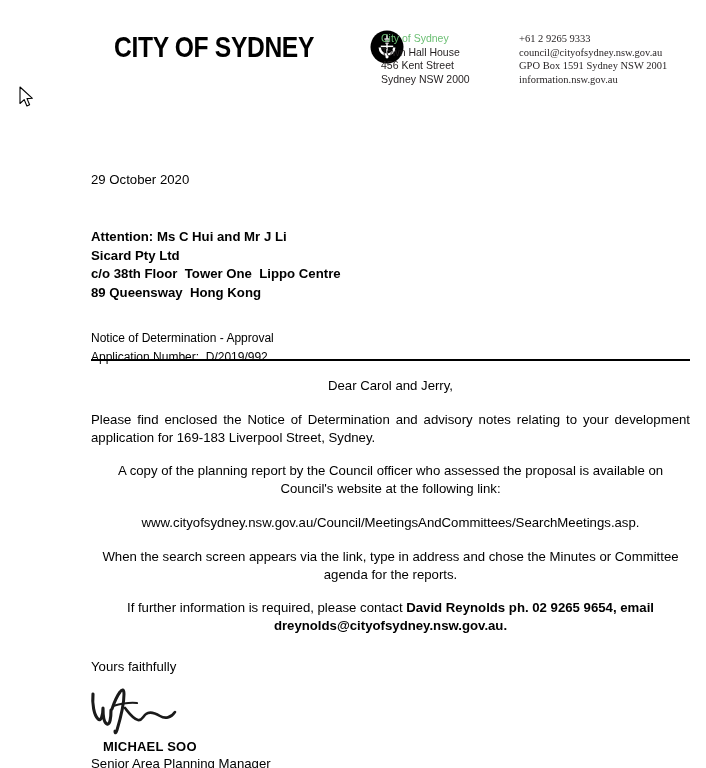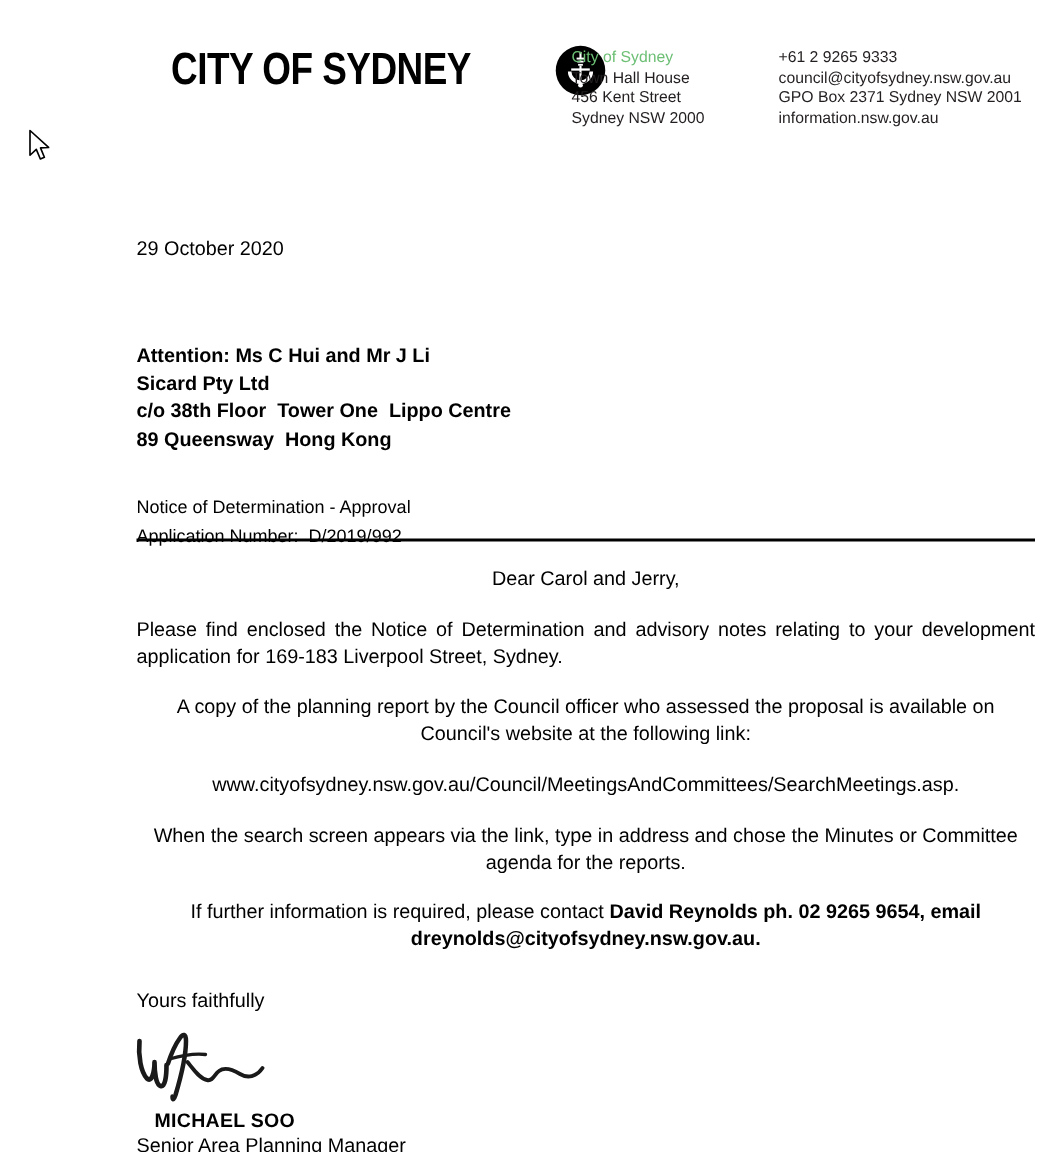--- a/index.html
+++ b/index.html
@@ -58,38 +58,38 @@
     position: absolute;
     left: 358px;
     top: 32px;
     display: flex;
     gap: 0;
     font-size: 10.5px;
     line-height: 13.6px;
     color: #231f20;
   }
   .contact-col { width: 138px; }
-  .contact-col.second { width: auto; }
+  .contact-col.second { width: auto; font-family: Liberation Serif, serif; }
   .contact-line { white-space: nowrap; }
   .contact-line.accent { color: #6cbf74; }
 
   
   .letter {
     position: absolute;
     left: 91px;
     top: 0;
     width: 599px;
     font-size: 13.2px;
     line-height: 17.5px;
     color: #000000;
   }
   .date-line {
     position: absolute;
     left: 0;
-    top: 157px;
+    top: 171px;
     font-size: 13.2px;
     white-space: nowrap;
   }
   .recipient {
     position: absolute;
     left: 0;
     top: 228px;
     font-size: 13.2px;
     line-height: 18.5px;
   }
@@ -194,21 +194,21 @@
     <div class="contact-cols">
       <div class="contact-col">
         <div class="contact-line accent">City of Sydney</div>
         <div class="contact-line">Town Hall House</div>
         <div class="contact-line">456 Kent Street</div>
         <div class="contact-line">Sydney NSW 2000</div>
       </div>
       <div class="contact-col second">
         <div class="contact-line">+61 2 9265 9333</div>
         <div class="contact-line">council@cityofsydney.nsw.gov.au</div>
-        <div class="contact-line">GPO Box 2371 Sydney NSW 2001</div>
+        <div class="contact-line">GPO Box 1591 Sydney NSW 2001</div>
         <div class="contact-line">information.nsw.gov.au</div>
       </div>
     </div>
   </div>
 
   <div class="letter">
 
     <div class="date-line">29 October 2020</div>
 
     <div class="recipient">

